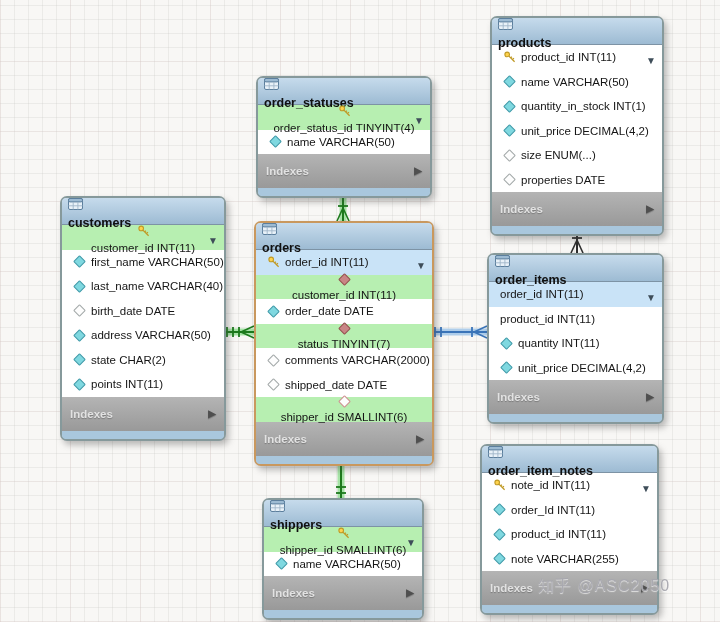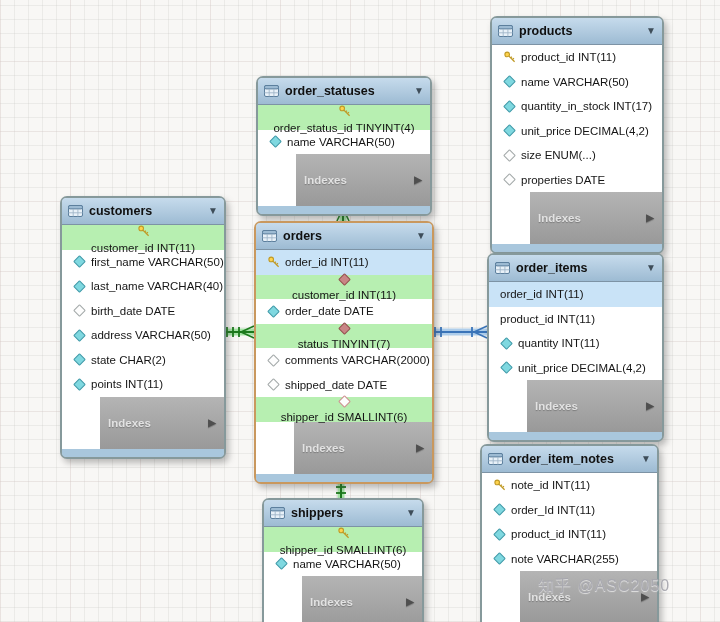--- a/index.html
+++ b/index.html
@@ -14,44 +14,43 @@
       repeating-linear-gradient(0deg,  rgba(190,190,185,0.22) 0 1px, transparent 1px 14px);
   }
   #connectors{position:absolute;left:0;top:0;z-index:1;}
   #tables{position:absolute;left:0;top:0;width:100%;height:100%;z-index:2;}
   .table{
     position:absolute;border:2px solid #86999b;border-radius:7px;background:#fff;
     box-shadow:3px 4px 6px rgba(70,70,70,0.35);
   }
   .table.selected{border-color:#c9985e;}
   .thead{
-    height:26px;display:flex;align-items:center;gap:6px;padding:0 6px;
+    height:26px;display:flex;align-items:flex-start;gap:6px;padding:0 6px;
     background:linear-gradient(#c6dbec,#9dbbd3);
     border-bottom:1px solid #7d93a5;border-radius:4px 4px 0 0;
-    font-weight:bold;font-size:12.5px;color:#101010;
+    font-weight:bold;font-size:12.5px;color:#101010;flex-direction:column;
   }
   .tarrow{margin-left:auto;font-size:10px;color:#3e4d59;line-height:1;}
   .ticon{flex:none;width:15px;height:12px;display:inline-block;}
   .tbody{background:#fff;}
   .trow{height:24.5px;display:flex;align-items:center;gap:5px;padding:0 11px;
         font-size:11.5px;color:#151515;background:#fff;white-space:nowrap;}
   .trow.green{background:#b7efb1;flex-direction:column;}
   .trow.blue{background:#c9e3f7;}
   .dia{flex:none;width:7px;height:7px;transform:rotate(45deg);background:#fdfdfd;
        border:1px solid #a3a9a9;border-radius:1px;margin:0 2px;}
   .dia.cyan{background:#7fd8e0;border-color:#3f9aa8;}
   .dia.red{background:#c98585;border-color:#94504f;}
   .dia.redopen{background:#fdfdfd;border-color:#cf9090;}
   .keyicon{flex:none;width:12px;height:12px;margin-left:1px;}
   .tindex{
-    height:20px;display:flex;align-items:center;padding:16px 8px;
+    height:20px;display:flex;align-items:center;padding:7px 8px;
     background:linear-gradient(#b4b4b4,#999999);
     color:#e2e2e2;font-weight:bold;font-size:11.5px;
     text-shadow:0 1px 1px rgba(0,0,0,0.25);
-    margin-left:38px;
   }
   .iarrow{margin-left:auto;color:#4f4f4f;font-size:10px;line-height:1;}
   .tfoot{height:8px;background:#a9c7dd;border-radius:0 0 4px 4px;}
   #watermark{
     position:absolute;left:538px;top:576px;z-index:3;
     font-size:16px;color:rgba(165,165,172,0.92);letter-spacing:1px;
     text-shadow:0 1px 1px rgba(255,255,255,0.7);
   }
 </style>
 </head>
@@ -253,21 +252,21 @@
               <path d="M4.9 5.1 L10.6 10.8 M8.4 8.6 L9.9 7.1 M6.7 6.9 L7.9 5.7" stroke="#c09a26" stroke-width="1.3" fill="none"></path>
             </svg></span>
           <span>product_id INT(11)</span>
         </div>
         <div class="trow">
           <span class="dia cyan"></span>
           <span>name VARCHAR(50)</span>
         </div>
         <div class="trow">
           <span class="dia cyan"></span>
-          <span>quantity_in_stock INT(17)</span>
+          <span>quantity_in_stock INT(1)</span>
         </div>
         <div class="trow">
           <span class="dia cyan"></span>
           <span>unit_price DECIMAL(4,2)</span>
         </div>
         <div class="trow">
           <span class="dia"></span>
           <span>size ENUM(...)</span>
         </div>
         <div class="trow">

